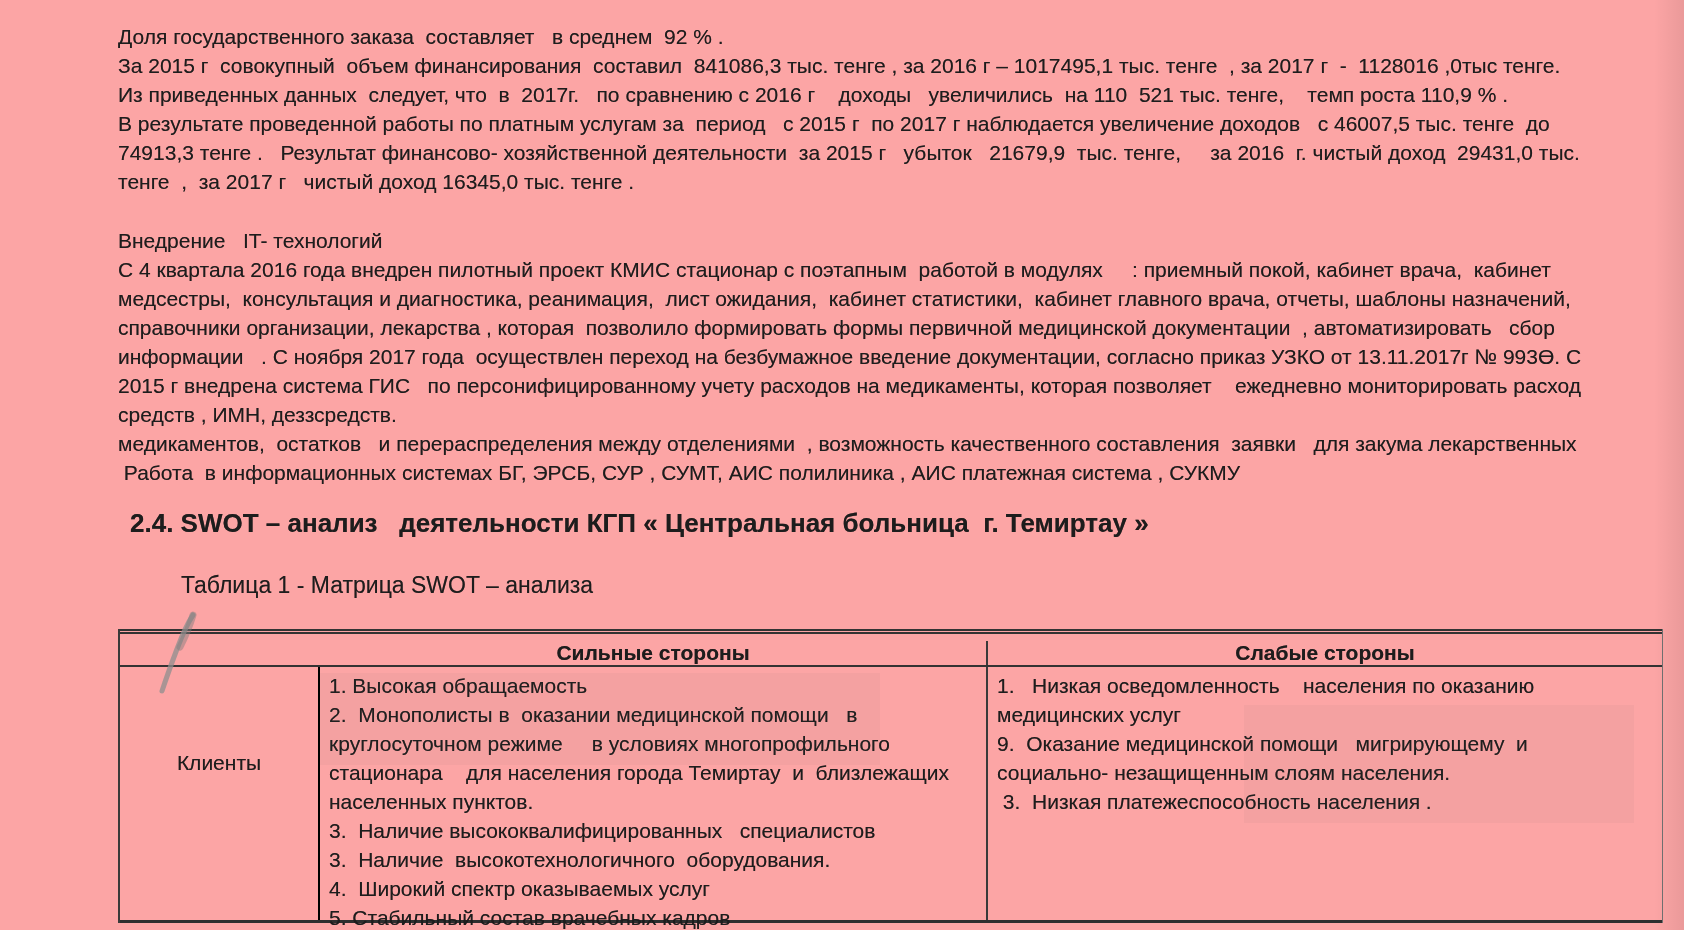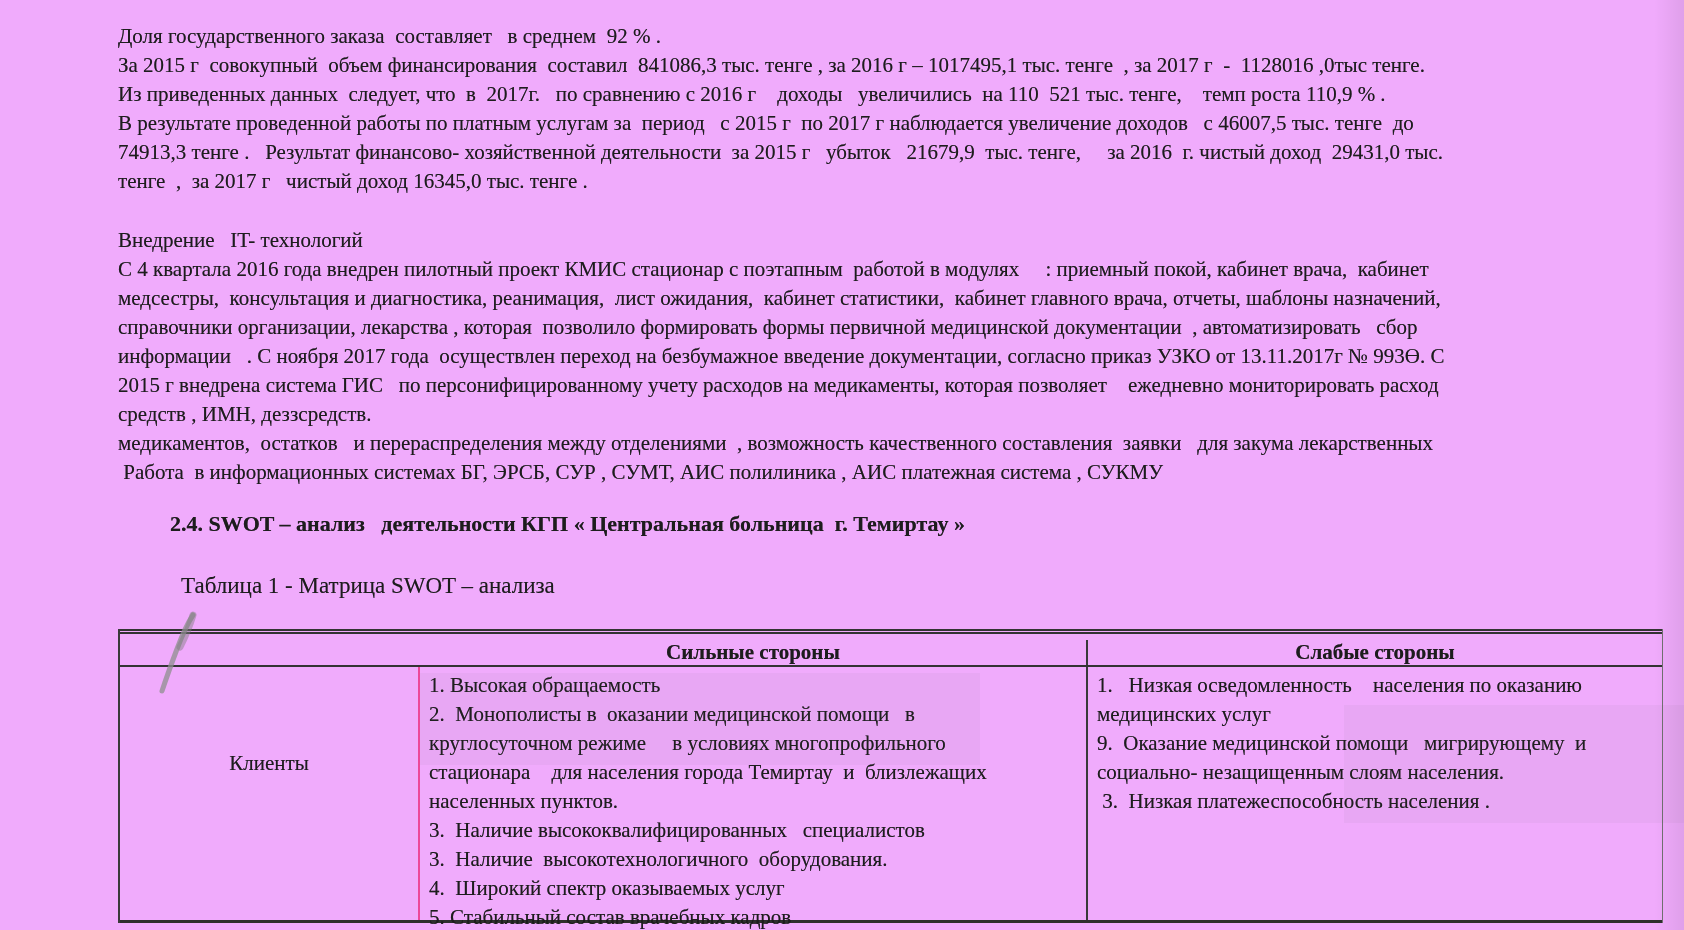--- a/index.html
+++ b/index.html
@@ -1,37 +1,36 @@
 <!DOCTYPE html>
 <html lang="ru"><head>
 <meta charset="utf-8">
 <style>
   html,body{margin:0;padding:0;background:#d9d9d9;}
   .page{
     position:relative;
     width:1684px;height:930px;
-    background:#f0abfc;
+    background:#fca5a5;
     overflow:hidden;
-    font-family:Liberation Serif, serif;
+    font-family:Liberation Sans, sans-serif;
     color:#1d1d1d;
   }
   .line{white-space:pre-wrap;}
   .textblock{
     position:absolute;left:118px;right:30px;
     font-size:21px;line-height:29px;
     text-shadow:0 0 .5px rgba(0,0,0,.45);
   }
   #para-finance{top:22px;}
   #section-it{top:226px;}
   #swot-heading{
     position:absolute;left:130px;top:509px;right:52px;
-    font-size:22px;font-weight:bold;line-height:29px;
+    font-size:26px;font-weight:bold;line-height:29px;
     text-shadow:0 0 .6px rgba(0,0,0,.55);
     white-space:pre-wrap;
-    margin-left:40px;
   }
   #table-caption{
     position:absolute;left:181px;top:571px;
     font-size:23px;line-height:29px;white-space:pre-wrap;
     text-shadow:0 0 .5px rgba(0,0,0,.4);
   }
   
   .swot{
     position:absolute;left:118px;top:629px;width:1542px;
     border-left:2px solid #3a3a3a;
@@ -42,21 +41,21 @@
     display:flex;
     border-top:5px double #333;
     border-bottom:2px solid #333;
     height:31px;align-items:flex-end;
   }
   .swot .tbody{
     display:flex;
     border-bottom:3px solid #2e2e2e;
     height:253px;
   }
-  .swot .c1{width:300px;border-right:2px solid #ec4899;box-sizing:border-box;}
+  .swot .c1{width:200px;border-right:2px solid #000000;box-sizing:border-box;}
   .swot .c2{width:668px;border-right:2px solid #3a3a3a;box-sizing:border-box;}
   .swot .c3{flex:1;box-sizing:border-box;}
   .swot .hcell{
     text-align:center;font-weight:bold;
     text-shadow:0 0 .6px rgba(0,0,0,.55);
   }
   .swot .bcell{
     padding:4px 12px 0 9px;
     line-height:29px;
     text-shadow:0 0 .5px rgba(0,0,0,.45);

